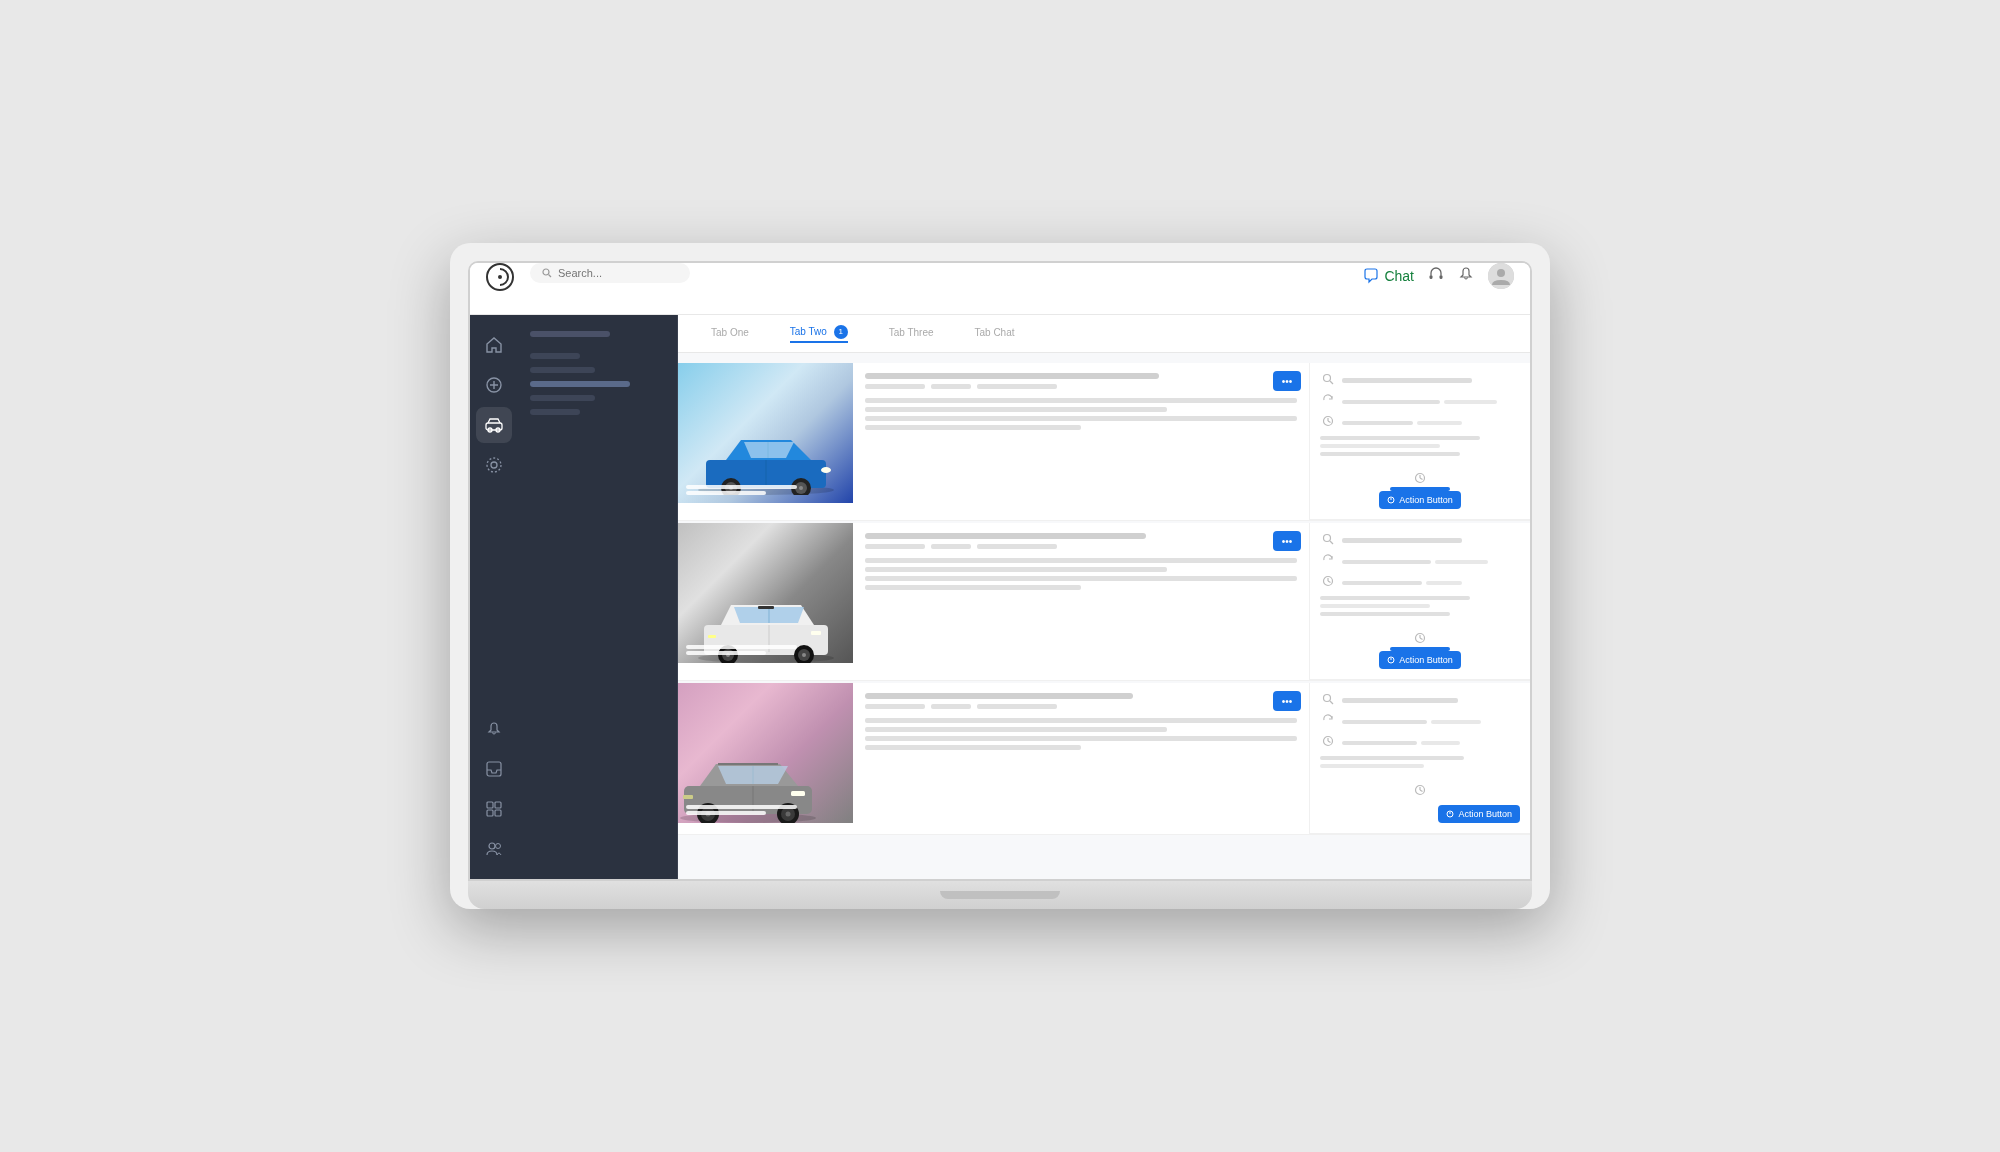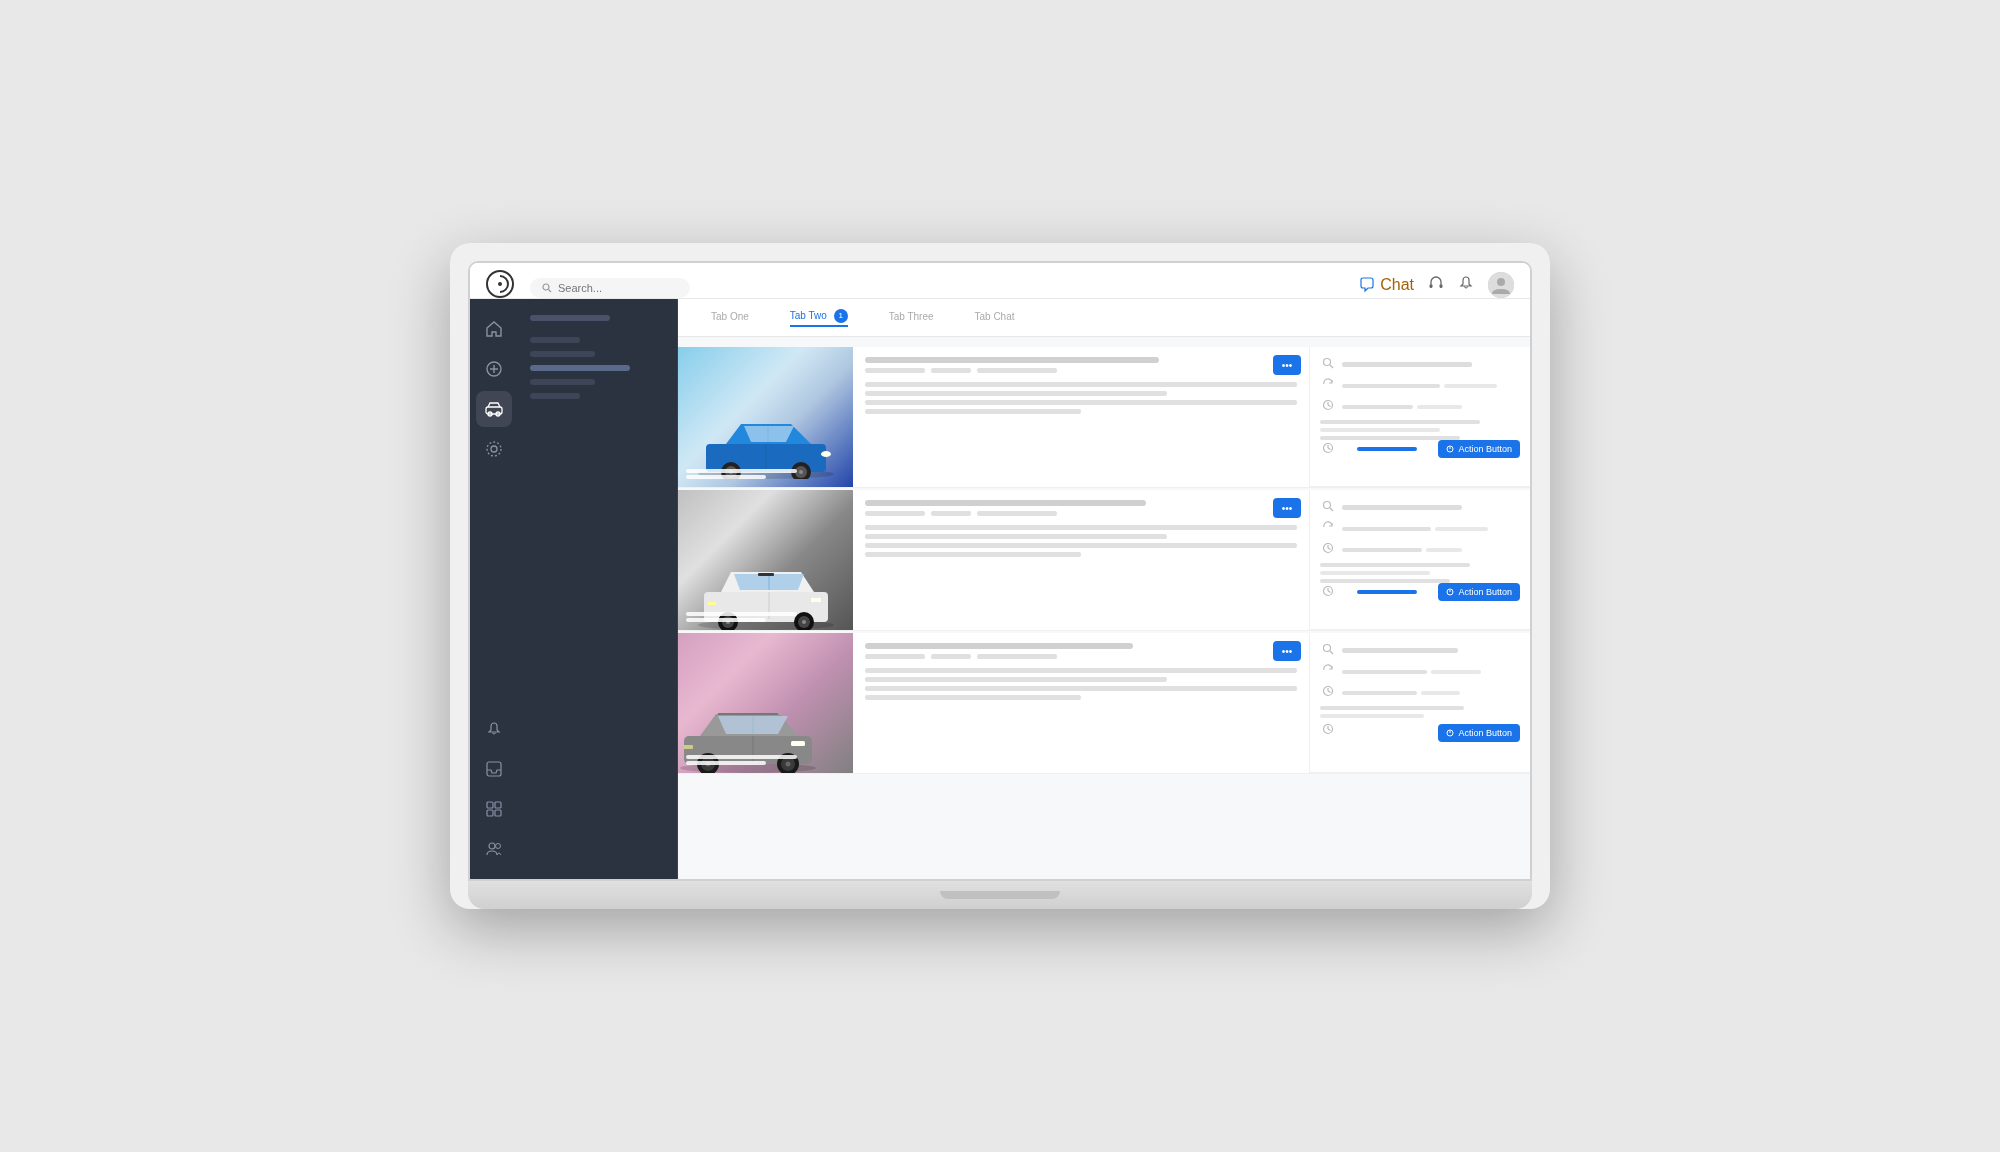--- a/index.html
+++ b/index.html
@@ -43,23 +43,23 @@
     .laptop-notch {
       width: 120px;
       height: 8px;
       background: #c0c0c0;
       border-radius: 0 0 8px 8px;
     }
 
     
     .topbar {
       display: flex;
-      align-items: flex-end;
+      align-items: flex-start;
       padding: 0 16px;
-      height: 36px;
+      height: 52px;
       background: #fff;
       border-bottom: 1px solid #e8e8e8;
       flex-shrink: 0;
     }
 
     .logo {
       width: 28px;
       height: 28px;
       margin-right: 16px;
     }
@@ -87,22 +87,22 @@
       margin-left: auto;
       display: flex;
       align-items: center;
       gap: 14px;
     }
 
     .chat-btn {
       display: flex;
       align-items: center;
       gap: 5px;
-      font-size: 16px;
-      color: #a16207;
+      font-size: 14px;
+      color: #15803d;
       font-weight: 500;
       cursor: pointer;
     }
 
     .topbar-icon {
       color: #666;
       font-size: 16px;
       cursor: pointer;
     }
 
@@ -399,22 +399,23 @@
 
     .rp-bar {
       height: 4px;
       background: #e8e8e8;
       border-radius: 2px;
     }
 
     .rp-action-row {
       display: flex;
       align-items: center;
-      justify-content: space-between;
-      margin-top: 0;
+      justify-content: flex-start;
+      margin-top: 16px;
+      flex-direction: column;
     }
 
     .rp-link-bar {
       height: 4px;
       background: #1a73e8;
       border-radius: 2px;
       width: 60px;
     }
 
     .rp-action-btn {

